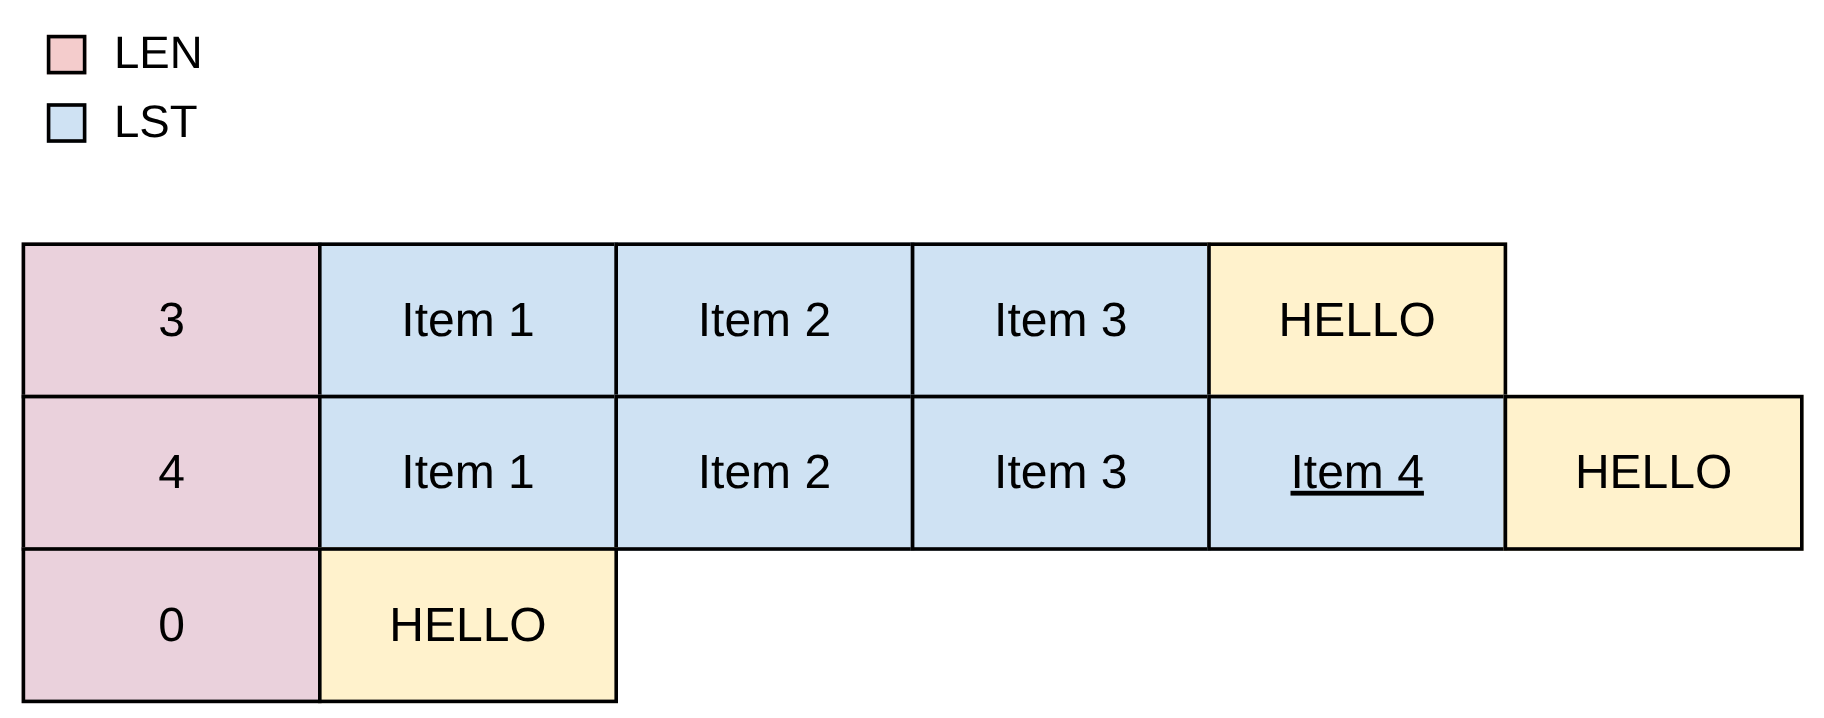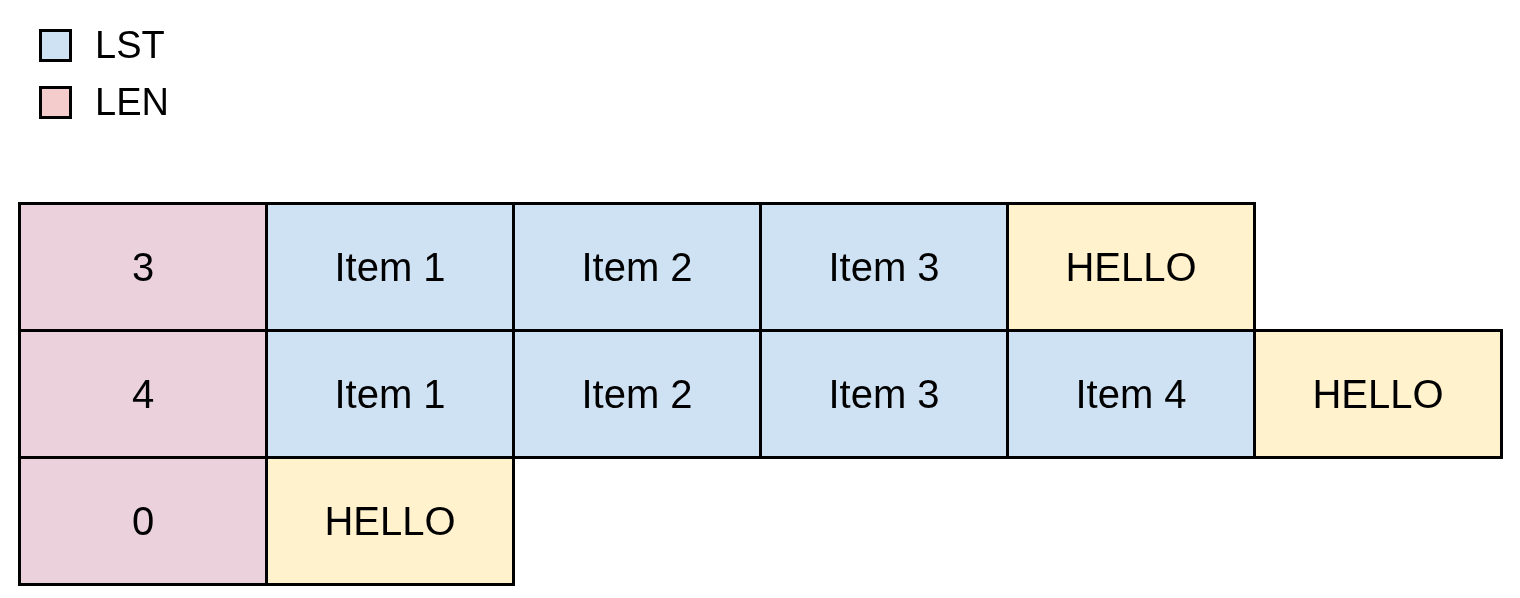--- a/index.html
+++ b/index.html
@@ -68,45 +68,45 @@
   }
   .cell + .cell {
     margin-left: -3px;
   }
 </style>
 </head>
 <body style="background: rgb(255, 255, 255); color: rgb(0, 0, 0);">
 
 <div class="legend">
   <div class="legend-item">
+    <span class="legend-swatch" style="background: rgb(244, 204, 204); border-color: rgb(0, 0, 0);"></span>
+    <span class="legend-label">LEN</span>
+  </div>
+  <div class="legend-item">
     <span class="legend-swatch" style="background: rgb(207, 226, 243); border-color: rgb(0, 0, 0);"></span>
     <span class="legend-label">LST</span>
-  </div>
-  <div class="legend-item">
-    <span class="legend-swatch" style="background: rgb(244, 204, 204); border-color: rgb(0, 0, 0);"></span>
-    <span class="legend-label">LEN</span>
   </div>
 </div>
 
 <div class="diagram-table">
 
   <div class="t-row">
     <div class="cell" style="background: rgb(234, 209, 220); border-color: rgb(0, 0, 0);">3</div>
     <div class="cell" style="background: rgb(207, 226, 243); border-color: rgb(0, 0, 0);">Item 1</div>
     <div class="cell" style="background: rgb(207, 226, 243); border-color: rgb(0, 0, 0);">Item 2</div>
     <div class="cell" style="background: rgb(207, 226, 243); border-color: rgb(0, 0, 0);">Item 3</div>
     <div class="cell" style="background: rgb(255, 242, 204); border-color: rgb(0, 0, 0);">HELLO</div>
   </div>
 
   <div class="t-row">
     <div class="cell" style="background: rgb(234, 209, 220); border-color: rgb(0, 0, 0);">4</div>
     <div class="cell" style="background: rgb(207, 226, 243); border-color: rgb(0, 0, 0);">Item 1</div>
     <div class="cell" style="background: rgb(207, 226, 243); border-color: rgb(0, 0, 0);">Item 2</div>
     <div class="cell" style="background: rgb(207, 226, 243); border-color: rgb(0, 0, 0);">Item 3</div>
-    <div class="cell" style="background: rgb(207, 226, 243); border-color: rgb(0, 0, 0);">Item 4</div>
+    <div class="cell" style="background: rgb(207, 226, 243); border-color: rgb(0, 0, 0); text-decoration: underline;">Item 4</div>
     <div class="cell" style="background: rgb(255, 242, 204); border-color: rgb(0, 0, 0);">HELLO</div>
   </div>
 
   <div class="t-row">
     <div class="cell" style="background: rgb(234, 209, 220); border-color: rgb(0, 0, 0);">0</div>
     <div class="cell" style="background: rgb(255, 242, 204); border-color: rgb(0, 0, 0);">HELLO</div>
   </div>
 
 </div>
 

